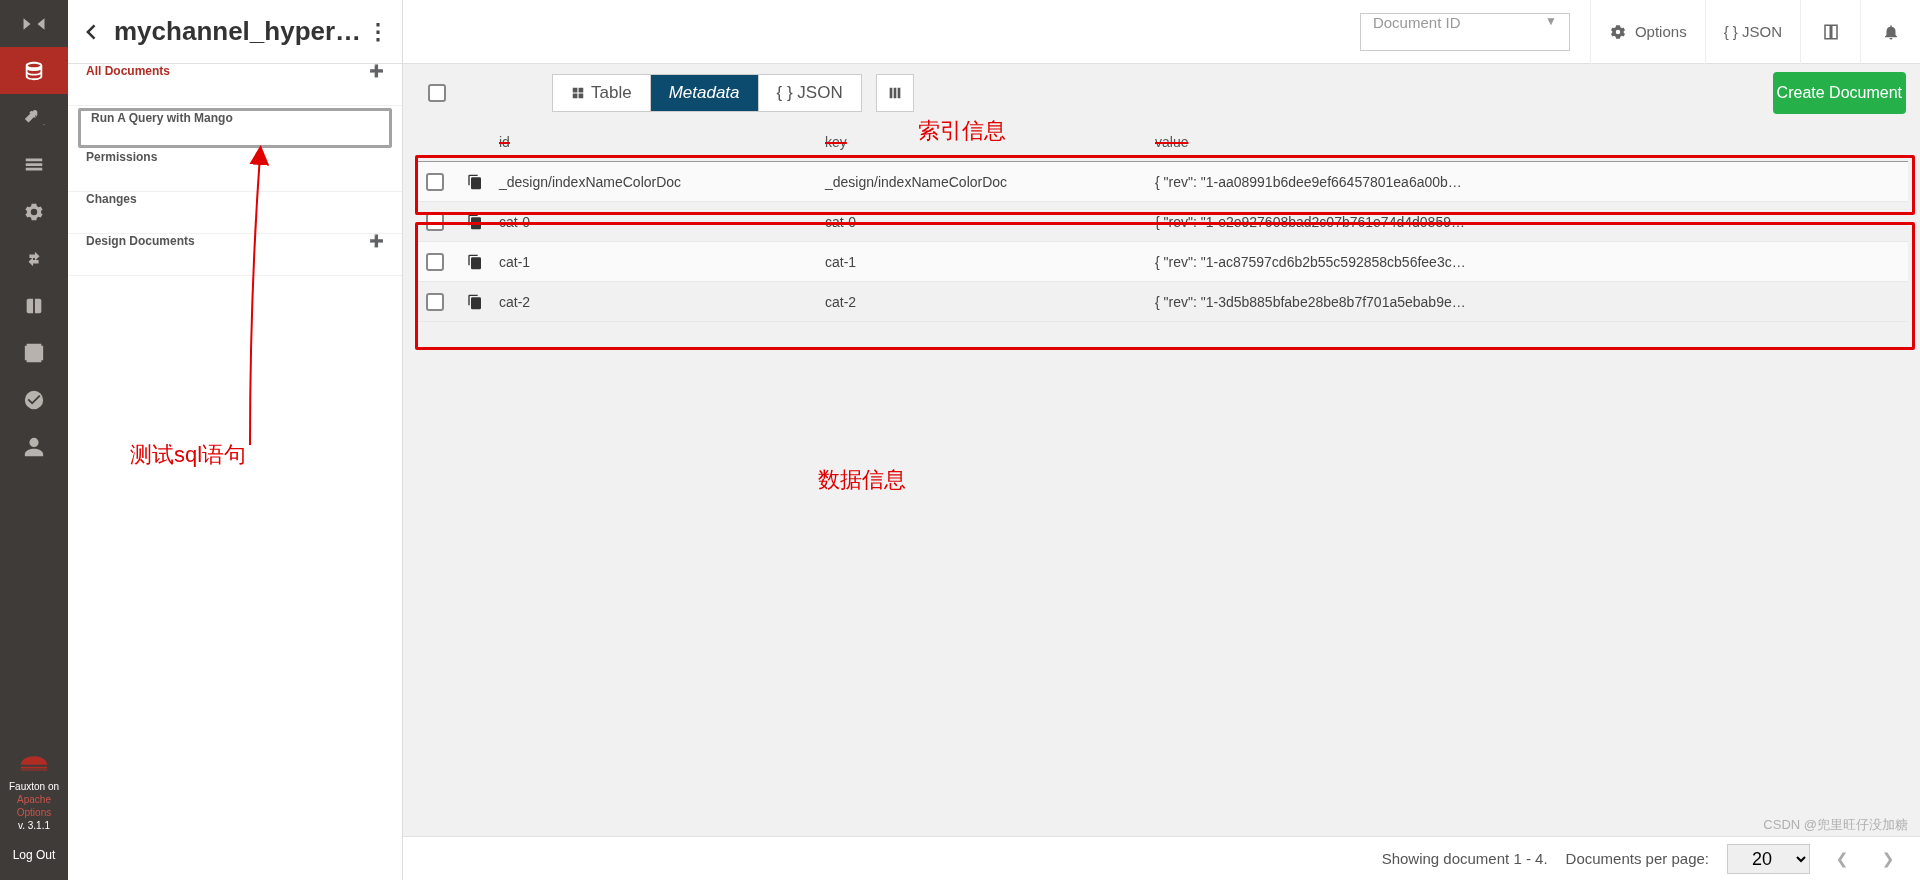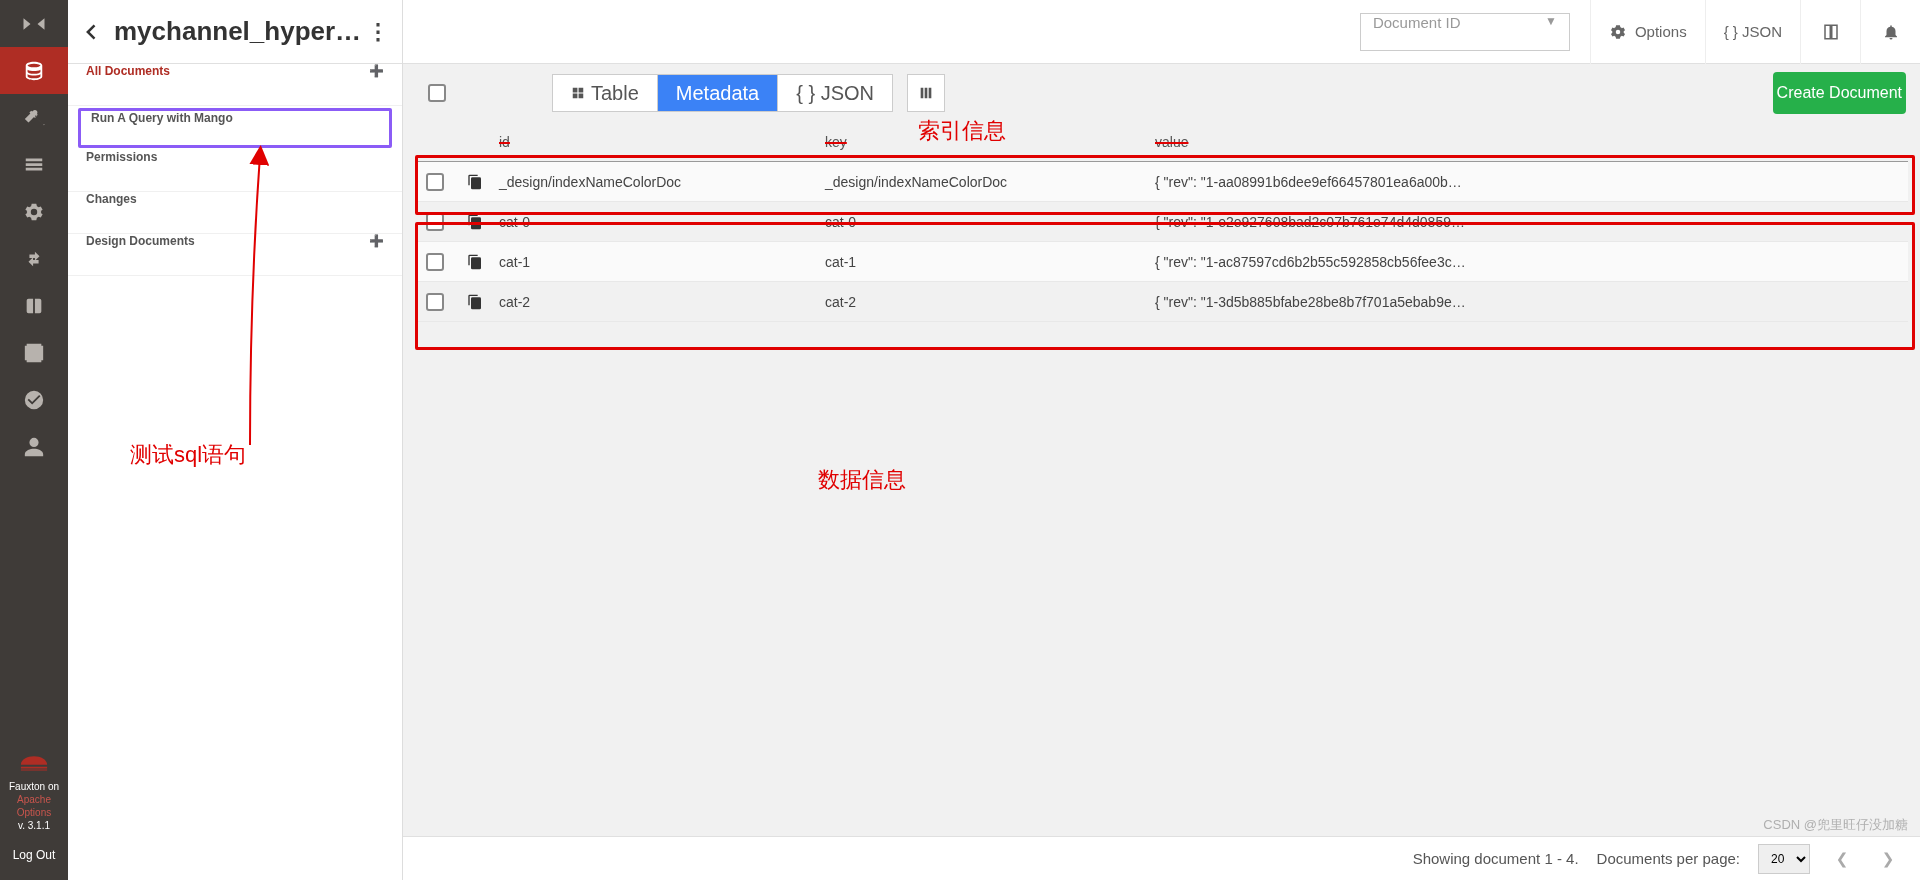--- a/index.html
+++ b/index.html
@@ -24,43 +24,43 @@
 
 .panel { width: 335px; background: #fff; border-right: 1px solid #ddd; display: flex; flex-direction: column; font-weight: bold; }
 .panel-header { height: 64px; display: flex; align-items: center; border-bottom: 1px solid #e0e0e0; padding: 0 12px 0 8px; }
 .back-btn { width: 32px; height: 40px; display: flex; align-items: center; justify-content: center; cursor: pointer; }
 .db-title { flex: 1; font-size: 26px; color: #333; white-space: nowrap; overflow: hidden; text-overflow: ellipsis; padding-left: 6px; }
 .kebab { width: 24px; text-align: center; font-size: 22px; color: #444; cursor: pointer; }
 .panel-list { padding: 0; }
 .panel-row { height: 42px; display: flex; padding: 0 18px; font-size: 12px; color: #555; cursor: pointer; border-bottom: 1px solid #f0f0f0; gap: 26px; }
 .panel-row.primary { color: #af2d24; }
 .panel-row .plus { margin-left: auto; color: #888; }
-.panel-row.boxed { border: 3px solid #8b5cf6; margin: 2px 10px; border-radius: 2px; height: 40px; padding: 0 10px; }
+.panel-row.boxed { border: 3px solid #a3a3a3; margin: 2px 10px; border-radius: 2px; height: 40px; padding: 0 10px; }
 
 
 .arrow-overlay { position: absolute; left: 190px; top: 145px; width: 120px; height: 320px; pointer-events: none; }
 .anno-text { position: absolute; font-size: 22px; color: #e00000; }
 
 
 .main { flex: 1; display: flex; flex-direction: column; background: #f1f1f1; position: relative; }
 .topbar { height: 64px; background: #fff; border-bottom: 1px solid #e0e0e0; display: flex; align-items: center; justify-content: flex-end; padding: 0; }
 .doc-id-select { width: 210px; height: 38px; border: 1px solid #ccc; margin-right: 20px; display: flex; padding: 0 12px; color: #999; font-size: 15px; cursor: pointer; background: #fff; }
 .doc-id-select .caret { margin-left: auto; font-size: 12px; }
 .top-btn { height: 64px; padding: 0 18px; display: flex; align-items: center; gap: 8px; border-left: 1px solid #eee; color: #666; font-size: 15px; cursor: pointer; }
 .top-btn svg { width: 18px; height: 18px; fill: #666; }
 .top-icon-only { width: 60px; justify-content: center; padding: 0; }
 
 
 .toolbar { height: 58px; display: flex; align-items: center; padding: 10px 14px; }
 .chk-outer { width: 40px; display: flex; justify-content: center; }
 .chk { width: 18px; height: 18px; border: 2px solid #888; border-radius: 3px; background: #fff; cursor: pointer; }
 .tabgroup { display: flex; border: 1px solid #ccc; margin-left: 95px; height: 38px; background: #fff; }
-.tab { padding: 0 18px; display: flex; align-items: center; gap: 6px; font-size: 20px; color: #555; cursor: pointer; border-right: 1px solid #ccc; }
+.tab { padding: 0 18px; display: flex; align-items: center; gap: 6px; font-size: 17px; color: #555; cursor: pointer; border-right: 1px solid #ccc; }
 .tab:last-child { border-right: none; }
-.tab.active { background: #3b82f6; color: #fff; }
+.tab.active { background: #0c4a6e; color: #fff; font-style: italic; }
 .icon-btn { width: 38px; height: 38px; border: 1px solid #ccc; margin-left: 14px; display: flex; align-items: center; justify-content: center; cursor: pointer; background: #fff; }
 .pill-btn { margin-left: auto; height: 42px; padding: 0 4px; background: #26b04a; color: #fff; font-size: 16px; border-radius: 4px; display: flex; align-items: center; cursor: pointer; }
 
 
 .table-wrap { margin: 0 12px; }
 .thead, .trow { display: flex; align-items: center; height: 40px; font-size: 14px; color: #444; justify-content: space-between; }
 .thead { font-weight: normal; color: #555; border-bottom: 1px solid #999; }
 .thead.struck span.col-header { text-decoration: line-through; text-decoration-color: #e00000; text-decoration-thickness: 2px; }
 .col-chk { width: 40px; display: flex; justify-content: center; }
 .col-icon { width: 40px; display: flex; justify-content: center; }
@@ -69,21 +69,21 @@
 .col-val { flex: 1; white-space: nowrap; overflow: hidden; text-overflow: ellipsis; padding-right: 10px; }
 .trow { border-bottom: 1px solid #e8e8e8; cursor: pointer; }
 .trow:nth-child(even) { background: #fafafa; }
 .copy-icon svg { width: 16px; height: 16px; fill: #333; }
 
 
 .red-box { position: absolute; border: 3px solid #e00000; border-radius: 2px; pointer-events: none; }
 
 
 .footer { position: absolute; bottom: 0; left: 0; right: 0; height: 44px; background: #fff; border-top: 1px solid #e0e0e0; display: flex; align-items: center; justify-content: flex-end; padding: 0 18px; gap: 18px; font-size: 15px; color: #555; }
-.footer select { height: 30px; border: 1px solid #ccc; padding: 0 8px; font-size: 12px; }
+.footer select { height: 30px; border: 1px solid #ccc; padding: 0 20px; font-size: 18px; }
 .footer .nav-arrow { width: 28px; height: 28px; display: flex; align-items: center; justify-content: center; color: #aaa; cursor: pointer; }
 
 .watermark { position: absolute; right: 12px; bottom: 46px; font-size: 13px; color: rgba(120,120,120,0.55); }
 </style>
 </head>
 <body>
 
 <div class="app">
 
   <div class="rail">

